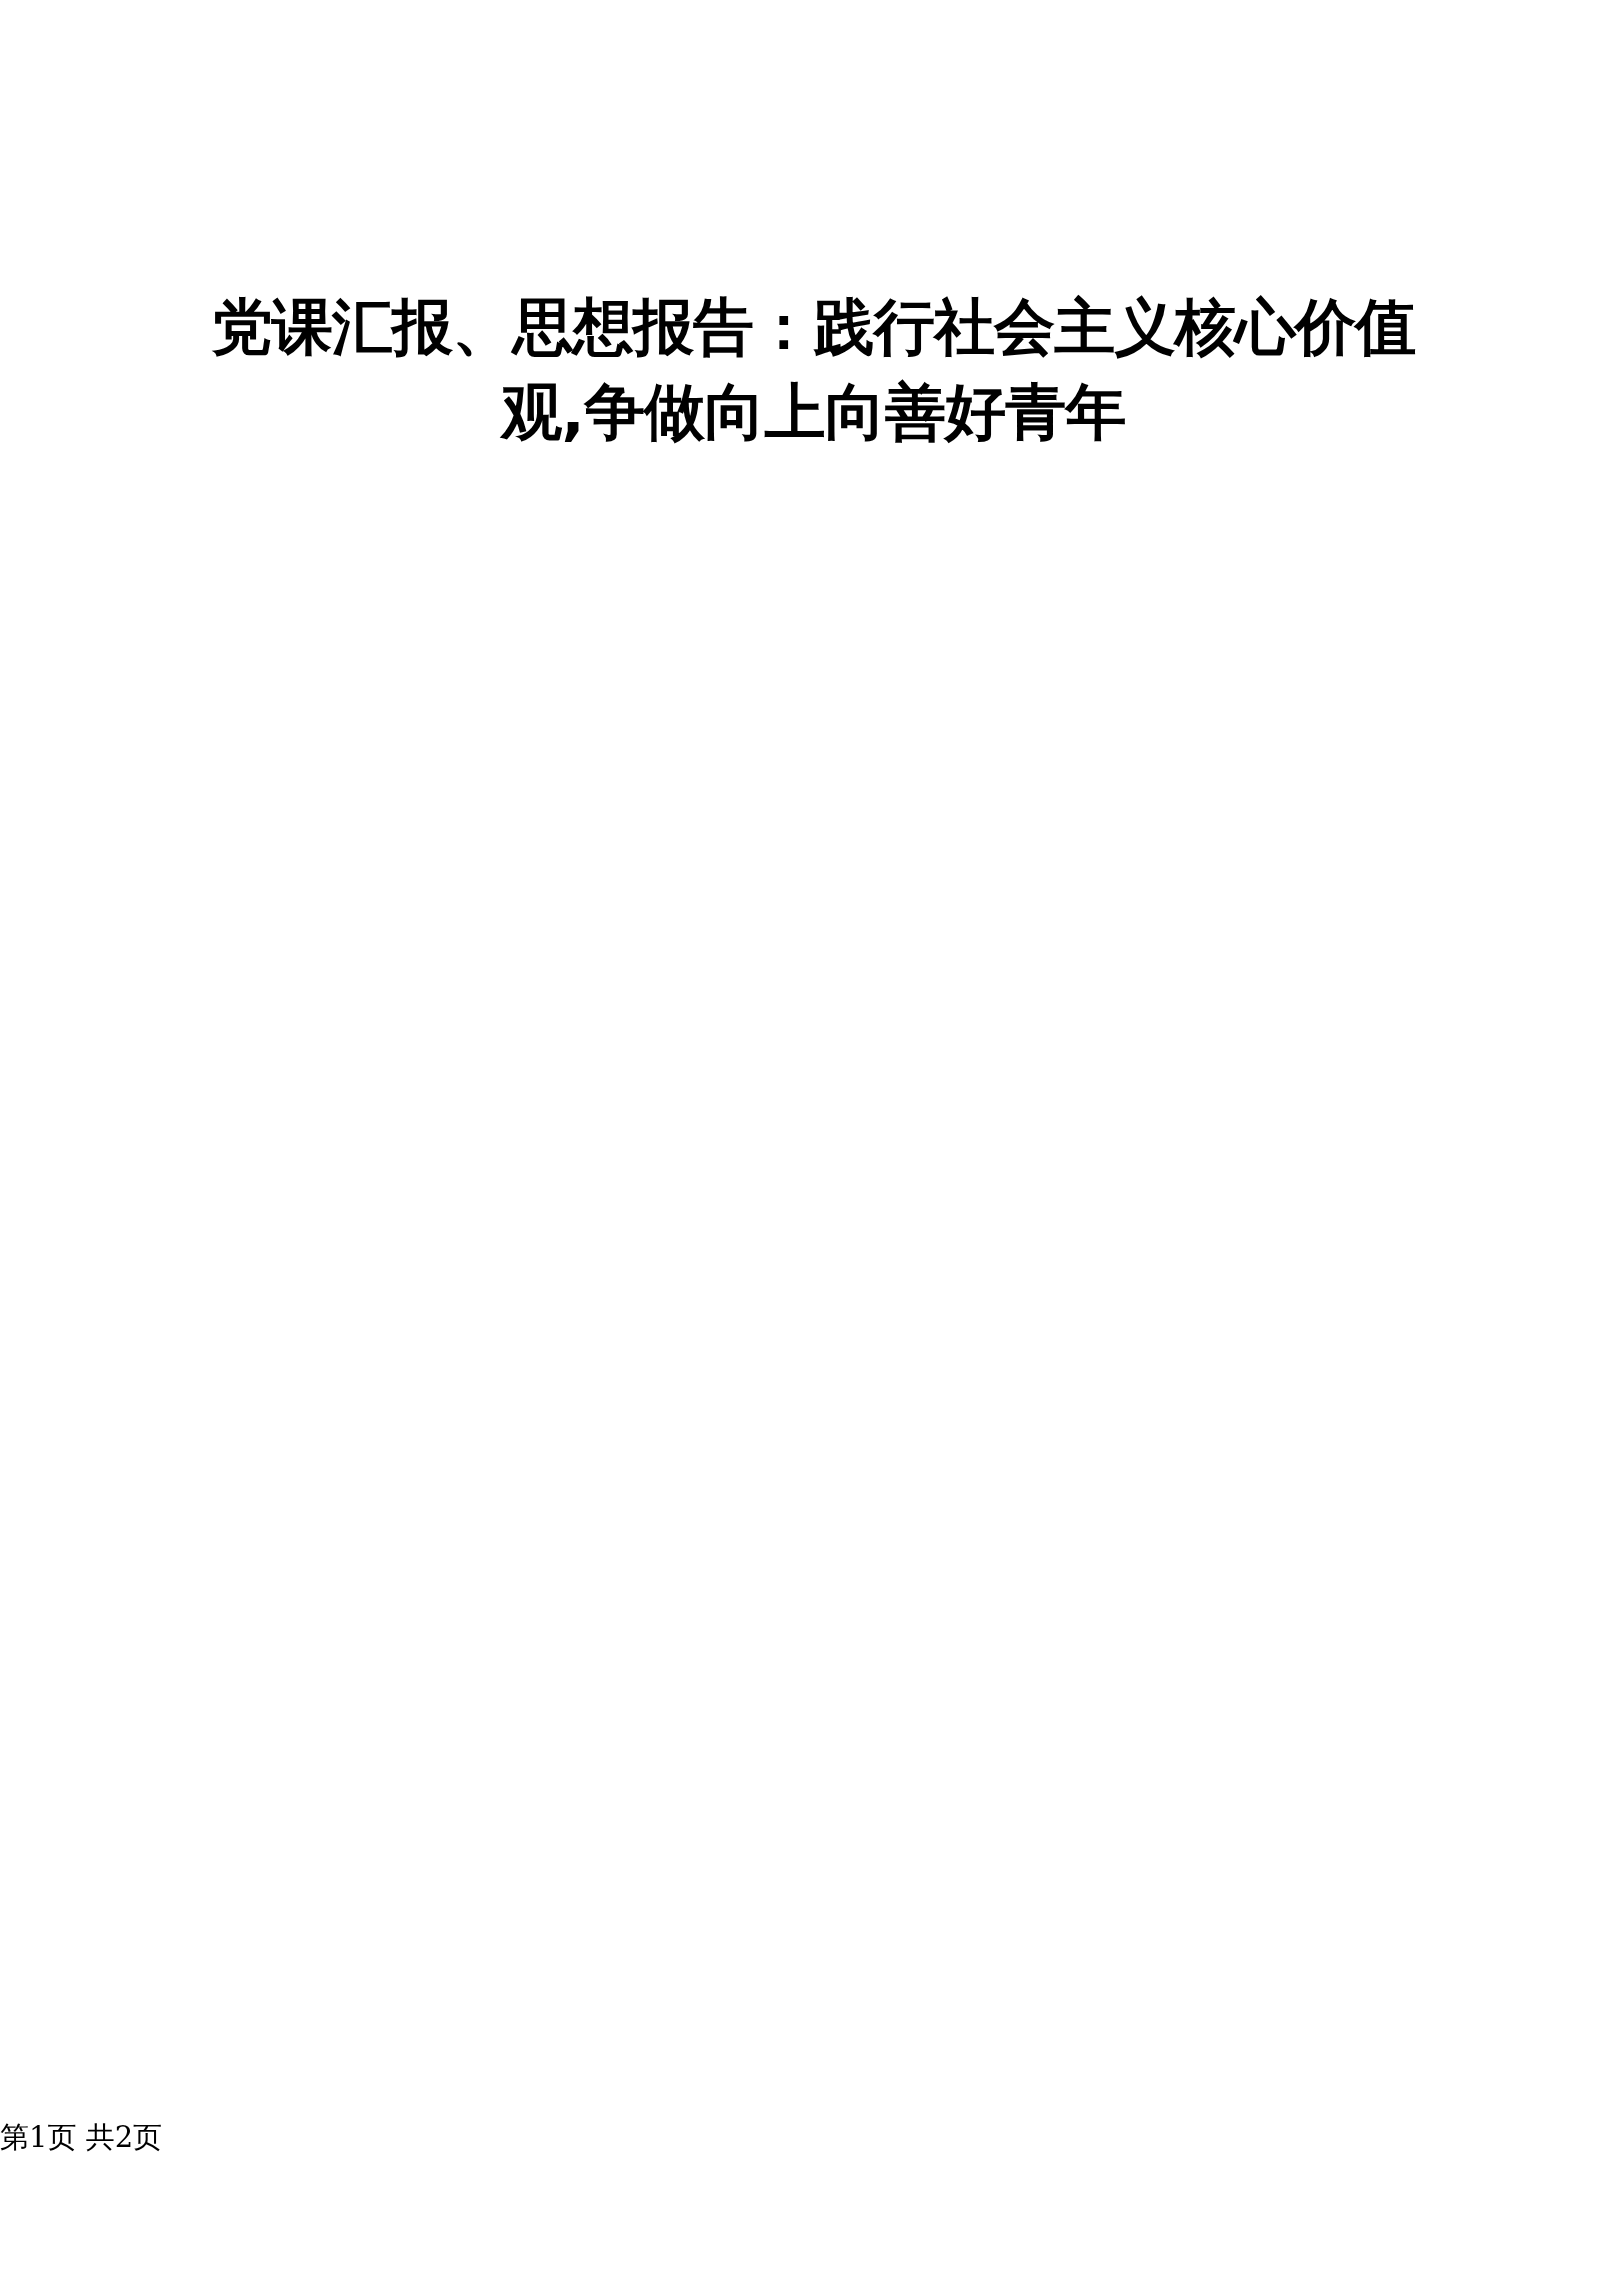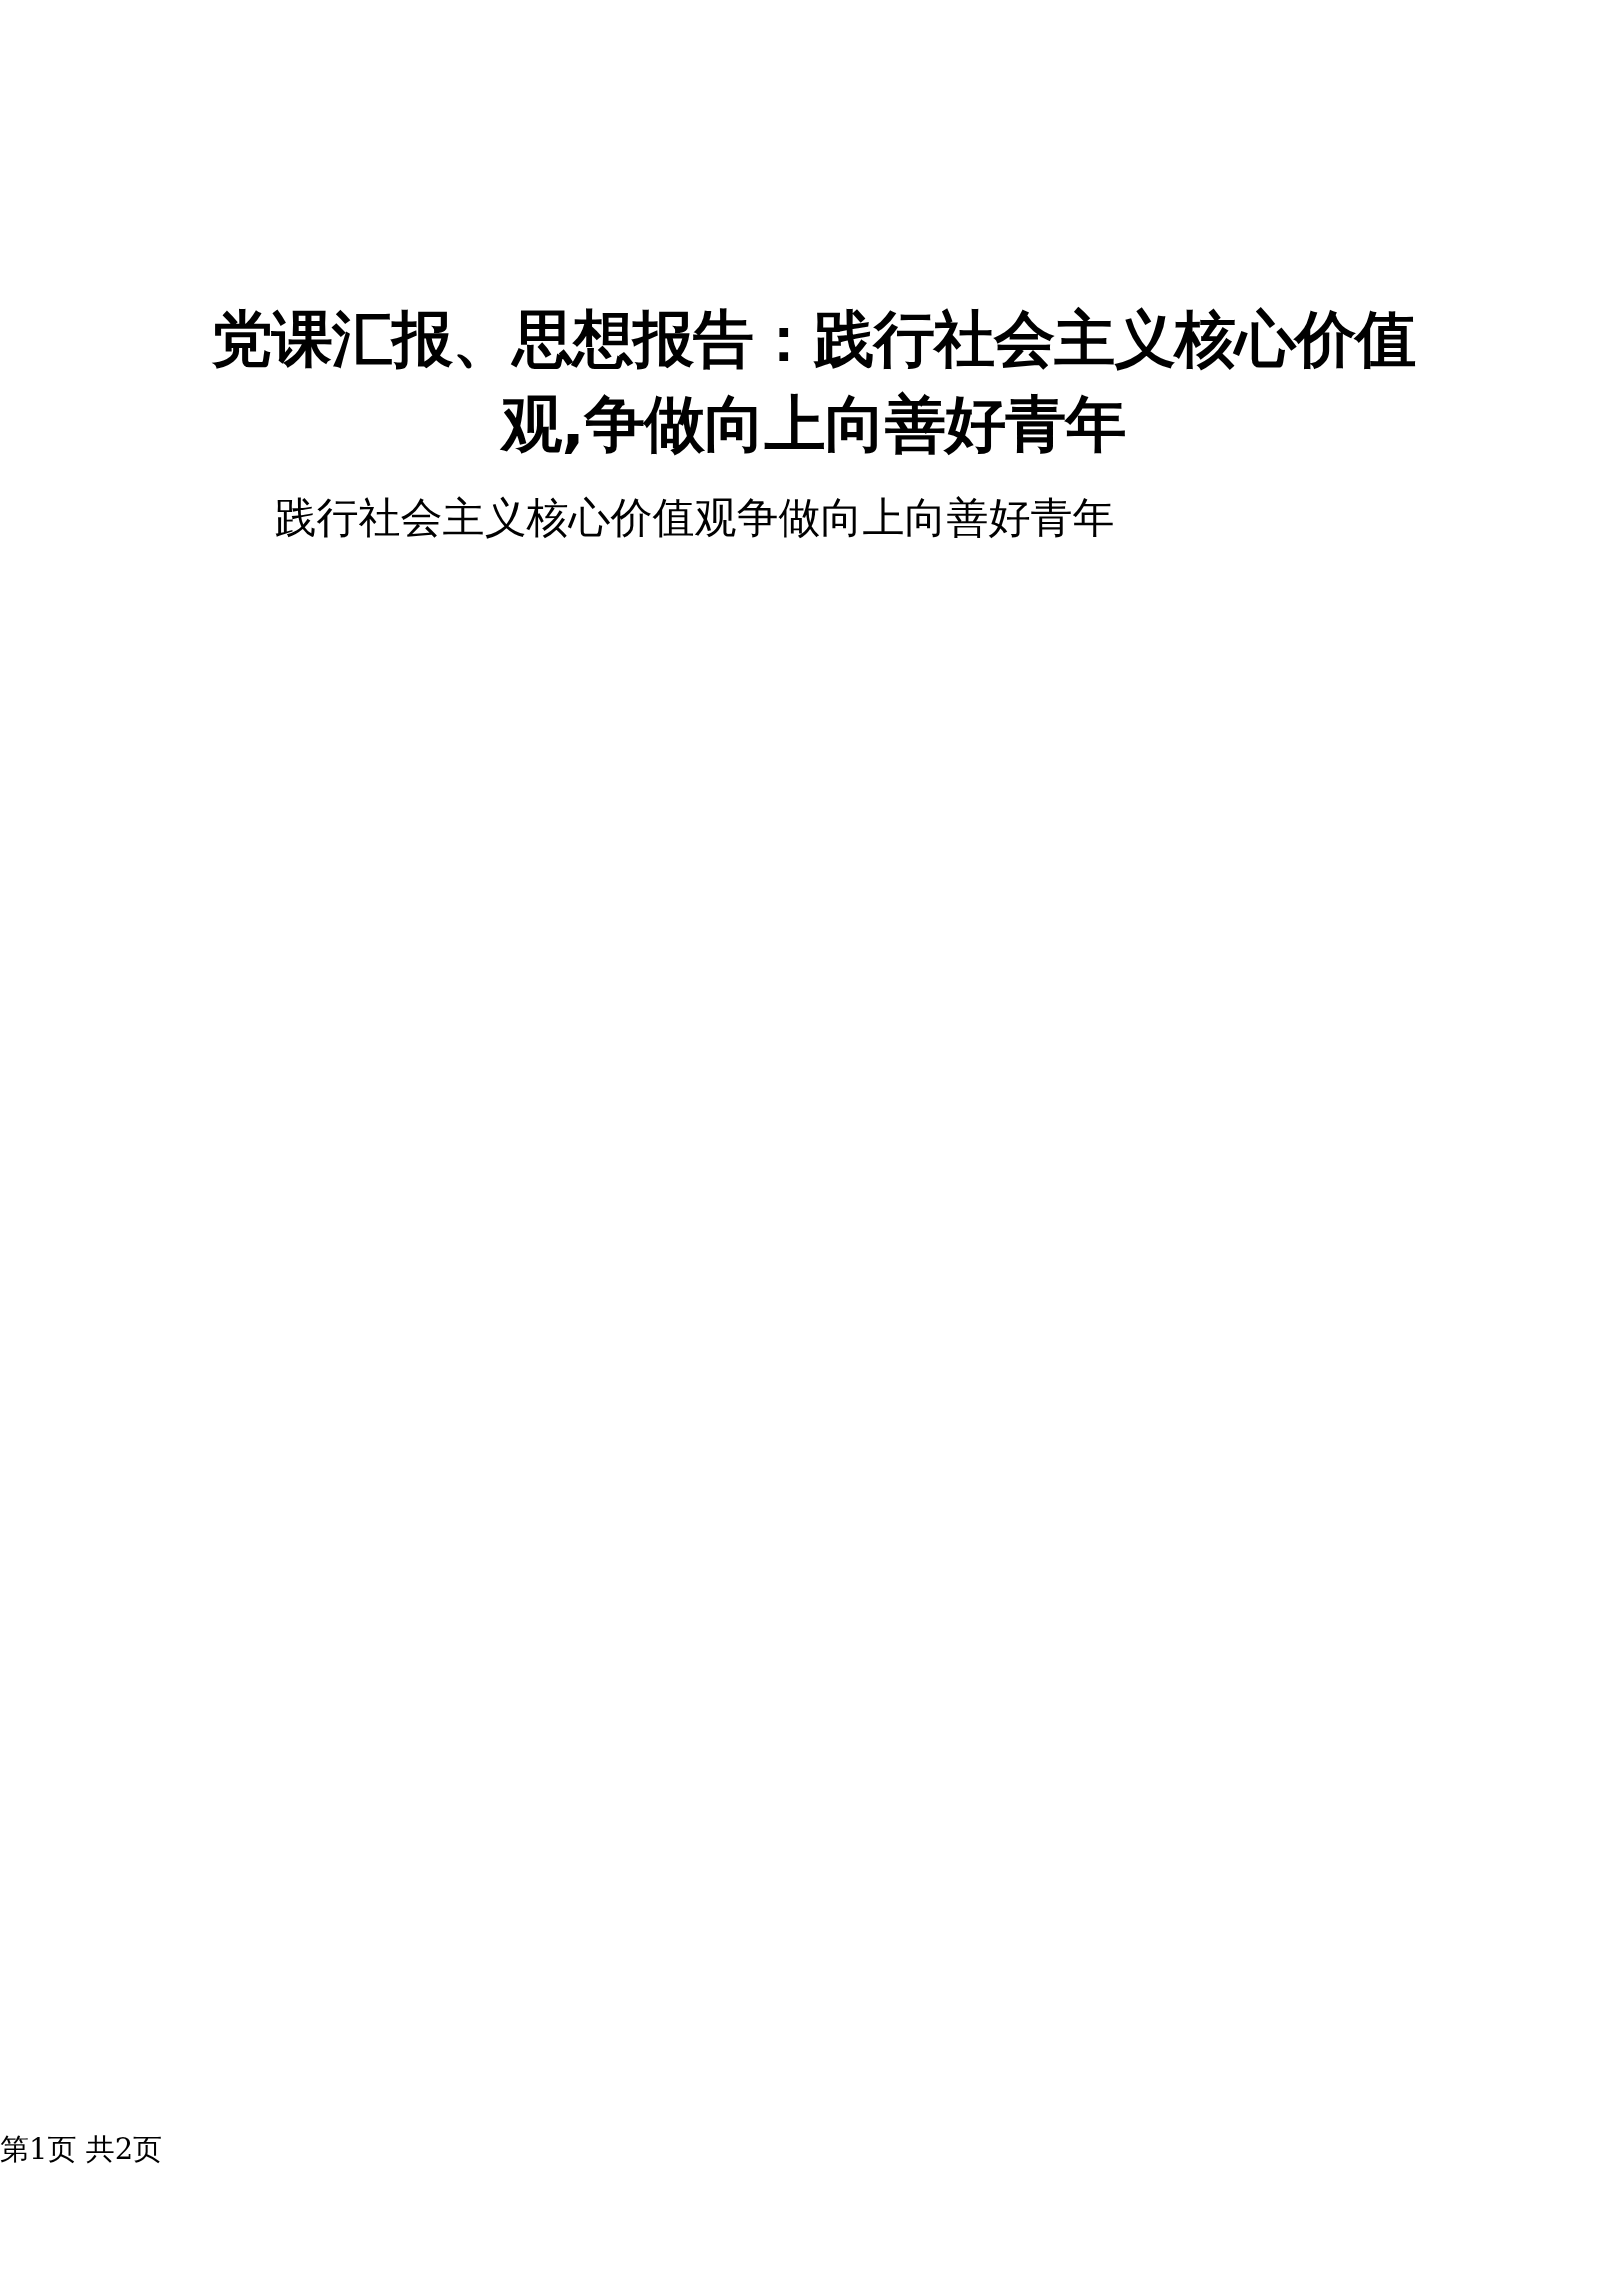--- a/index.html
+++ b/index.html
@@ -10,21 +10,21 @@
   body {
     width: 1623px;
     height: 2295px;
     position: relative;
     overflow: hidden;
     font-family: "DejaVu Serif", "Liberation Serif", serif;
     color: #000000;
   }
   .page {
     position: absolute;
-    left: 0; top: 12px;
+    left: 0; top: 0;
     width: 1623px;
     height: 1706px;
     background: #ffffff;
   }
   .title {
     position: absolute;
     left: 188px;
     width: 1251px;
     top: 284px;
     text-align: center;
@@ -58,18 +58,17 @@
     line-height: 34px;
   }
 </style>
 </head>
 <body>
 
 <div class="page">
   <h1 class="title">党课汇报、思想报告：践行社会主义核心价值观,争做向上向善好青年</h1>
 
   <div class="body">
-    <p>践行社会主义核心价值观争做向上向善好青年</p>
   </div>
 
   <div class="footer">第1页 共2页</div>
 </div>
 
 
 </body></html>

